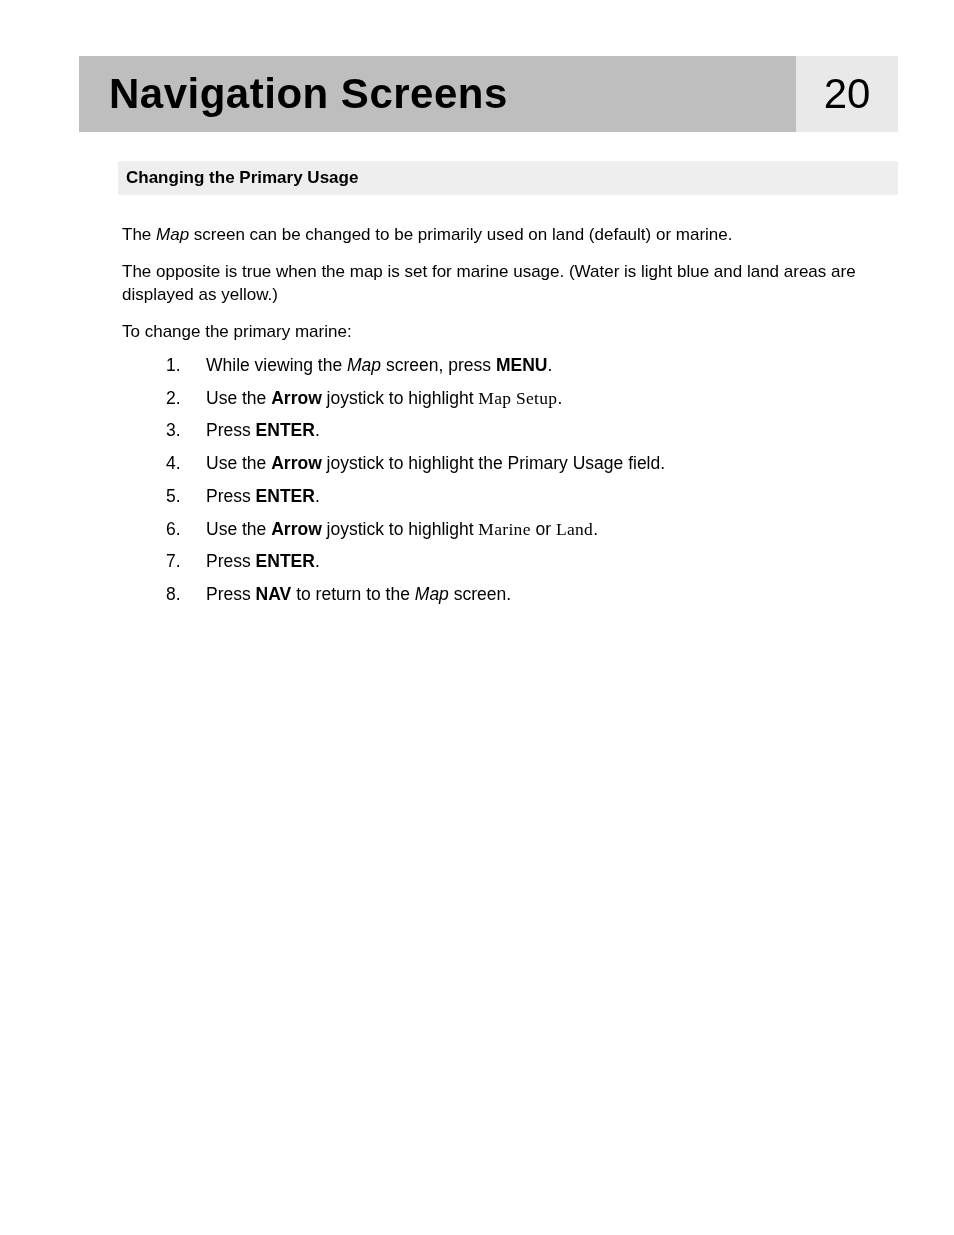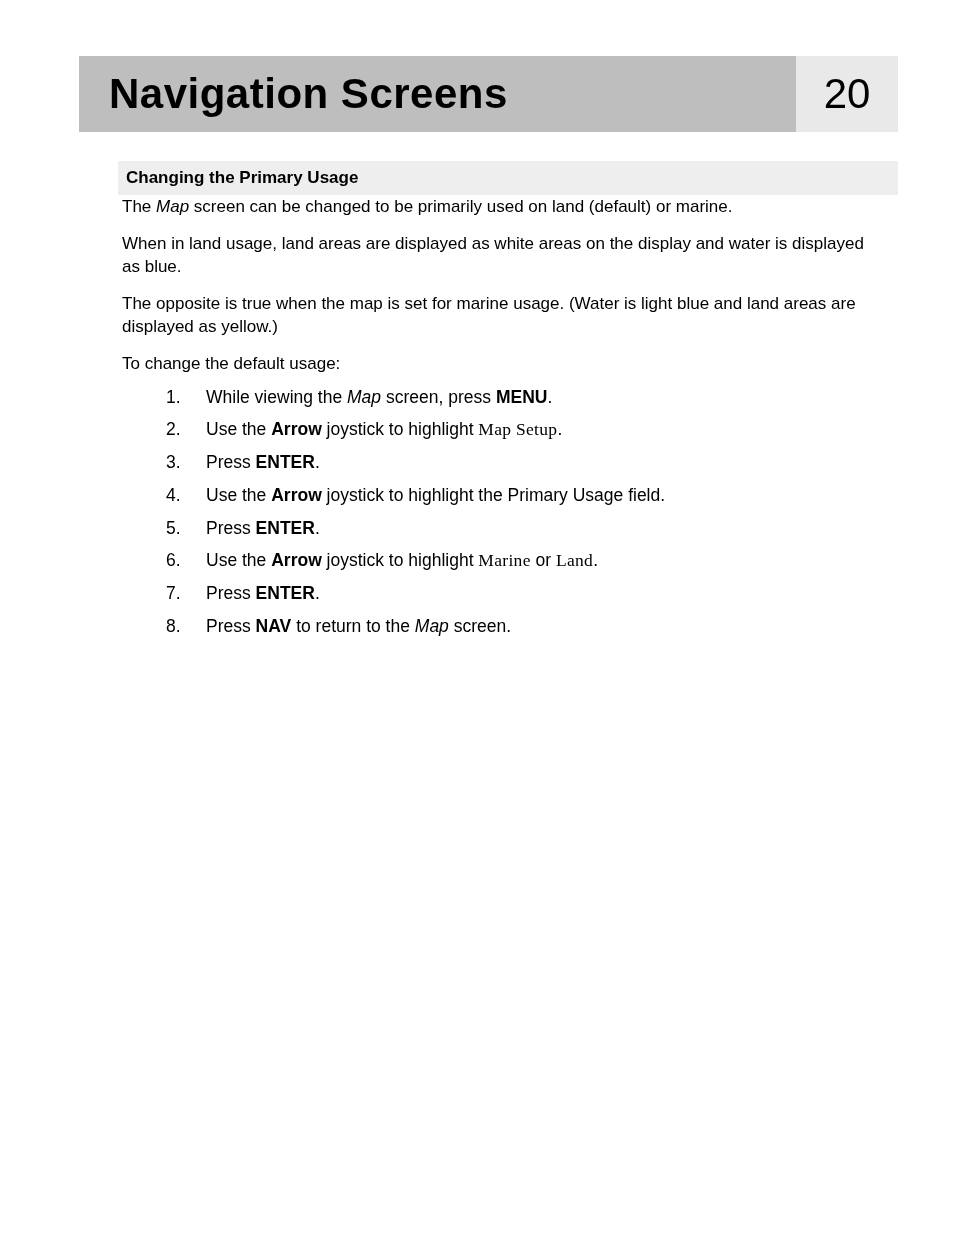--- a/index.html
+++ b/index.html
@@ -61,21 +61,21 @@
     }
     .content {
       padding: 0 18px 0 66px;
       margin-top: 20px;
     }
     .section-heading-bar {
       background: #eeeeee;
       margin-left: -4px;
       margin-right: -18px;
       padding: 7px 12px 7px 8px;
-      margin-bottom: 1px;
+      margin-bottom: 29px;
     }
     .section-heading {
       font-weight: bold;
       font-size: 17px;
     }
     .para {
       font-size: 17px;
       line-height: 1.35;
       margin-bottom: 14px;
     }
@@ -127,26 +127,25 @@
   <div class="content">
 
     <div class="section-heading-bar">
       <div class="section-heading">Changing the Primary Usage</div>
     </div>
 
     <p class="para">
       <span>The </span><span class="italic">Map</span><span> screen can be changed to be primarily used on land (default) or marine.</span>
     </p>
 
-    <p class="para">When in land usage, land areas are displayed as white areas on the display and water is displayed as blue.</p>
 
     <p class="para">The opposite is true when the map is set for marine usage. (Water is light blue and land areas are displayed as yellow.)</p>
 
 
-    <p class="para para-last">To  change the default usage:</p>
+    <p class="para para-last">To  change the primary marine:</p>
 
     <ol class="steps">
       <li>
         <span class="step-num">1.</span>
         <span class="step-text">
           <span>While viewing the </span><span class="italic">Map</span><span> screen, press </span><span class="bold">MENU</span><span>.</span>
         </span>
       </li>
       <li>
         <span class="step-num">2.</span>

